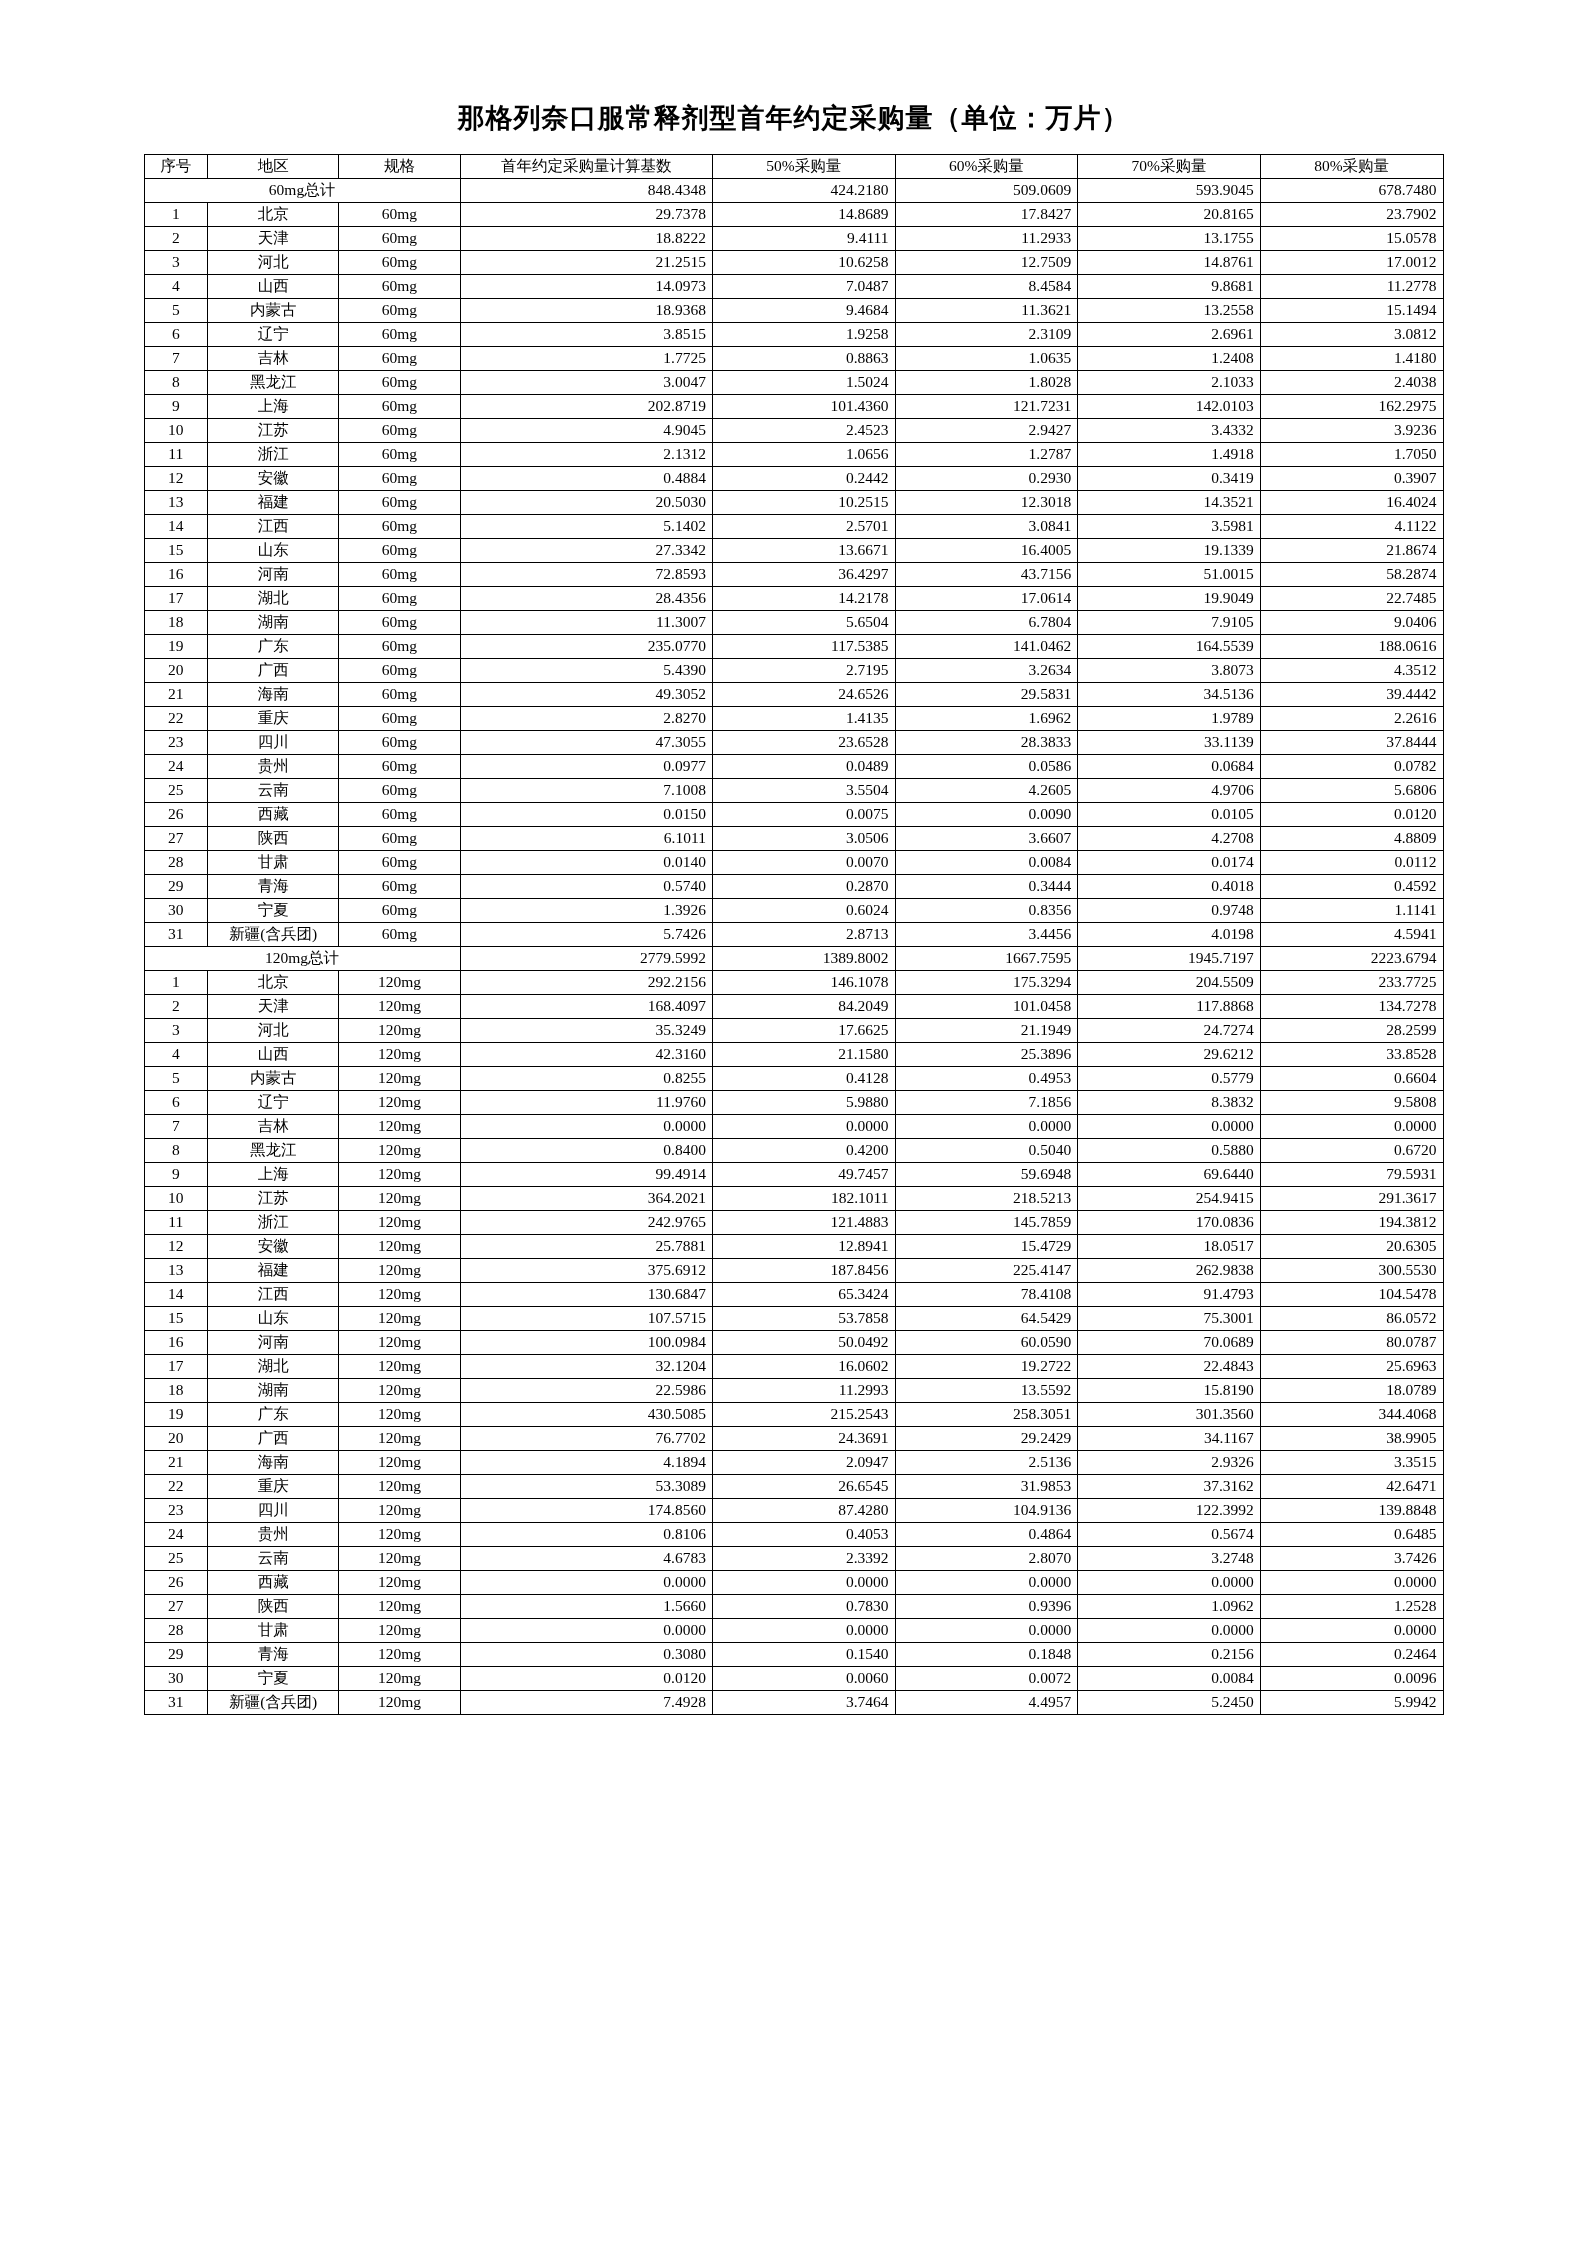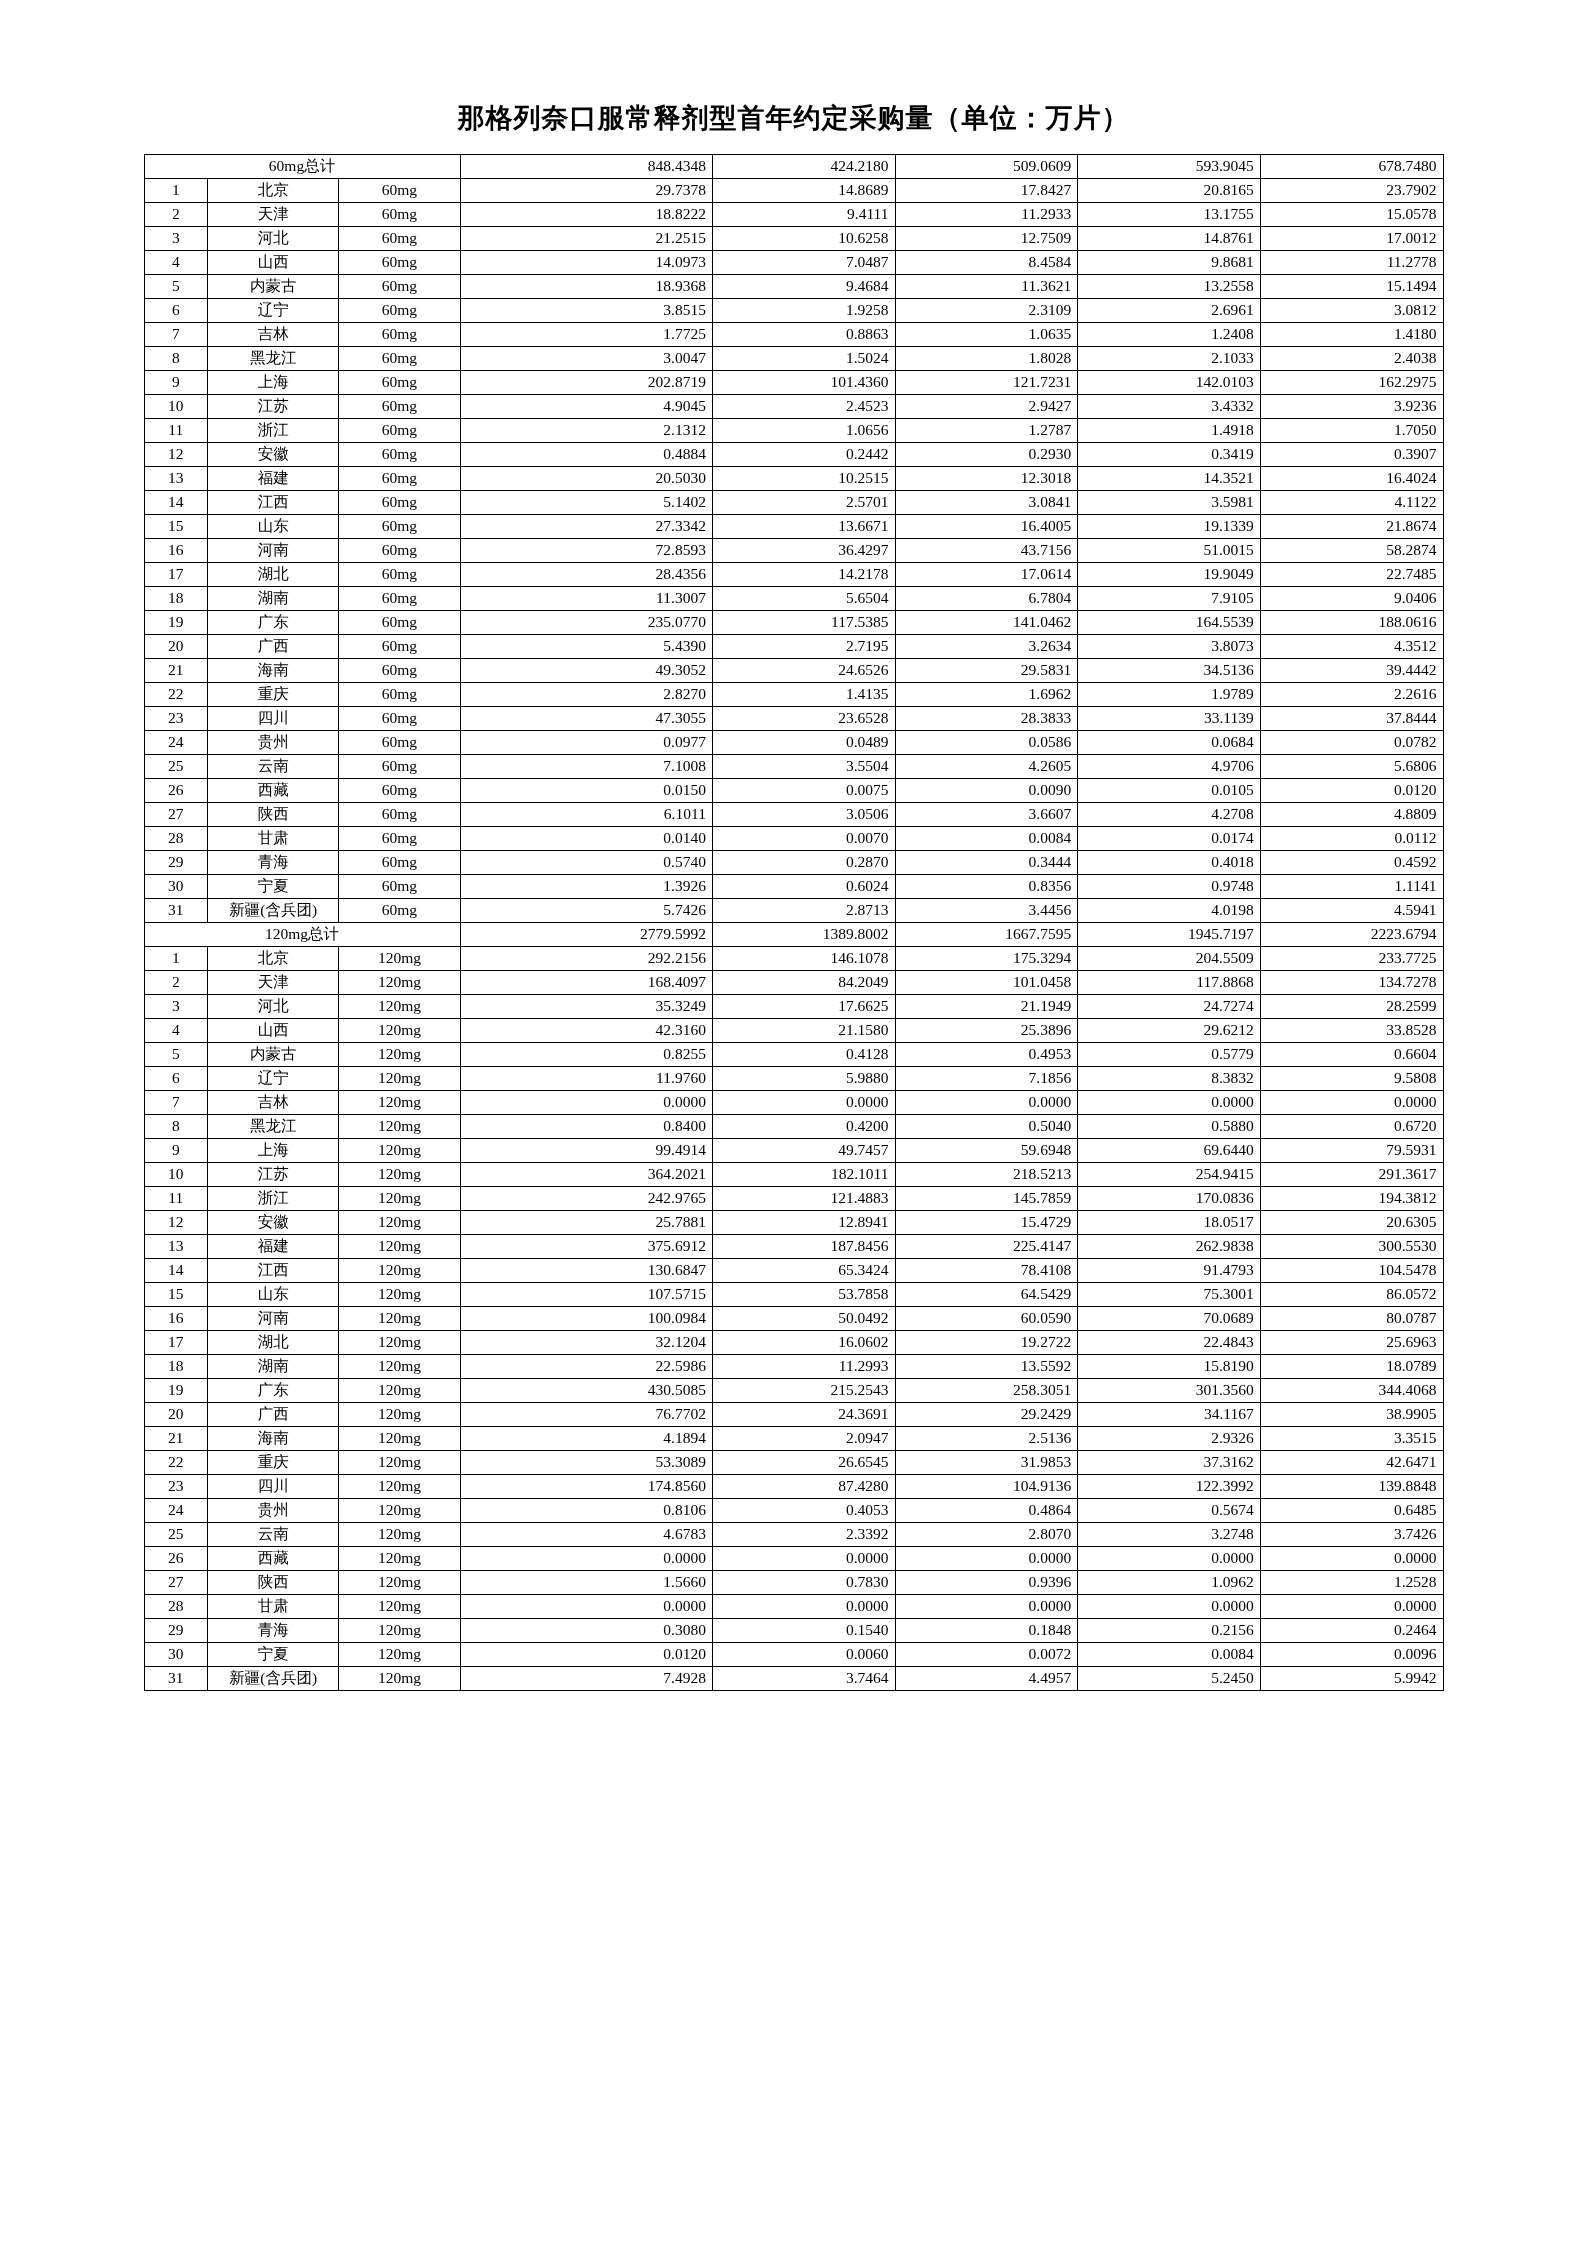--- a/index.html
+++ b/index.html
@@ -87,20 +87,30 @@
         <col class="c-idx">
         <col class="c-region">
         <col class="c-spec">
         <col class="c-base">
         <col class="c-p50">
         <col class="c-p60">
         <col class="c-p70">
         <col class="c-p80">
       </colgroup>
       <tbody id="table-body">
+        <tr class="hdr">
+          <td>序号</td>
+          <td>地区</td>
+          <td>规格</td>
+          <td>首年约定采购量计算基数</td>
+          <td>50%采购量</td>
+          <td>60%采购量</td>
+          <td>70%采购量</td>
+          <td>80%采购量</td>
+        </tr>
       <tr class="subtotal">
             <td class="label" colspan="3">60mg总计</td>
             <td class="c-right">848.4348</td>
             <td class="c-right">424.2180</td>
             <td class="c-right">509.0609</td>
             <td class="c-right">593.9045</td>
             <td class="c-right">678.7480</td>
           </tr>
           <tr>
             <td class="idx-cell">1</td>

